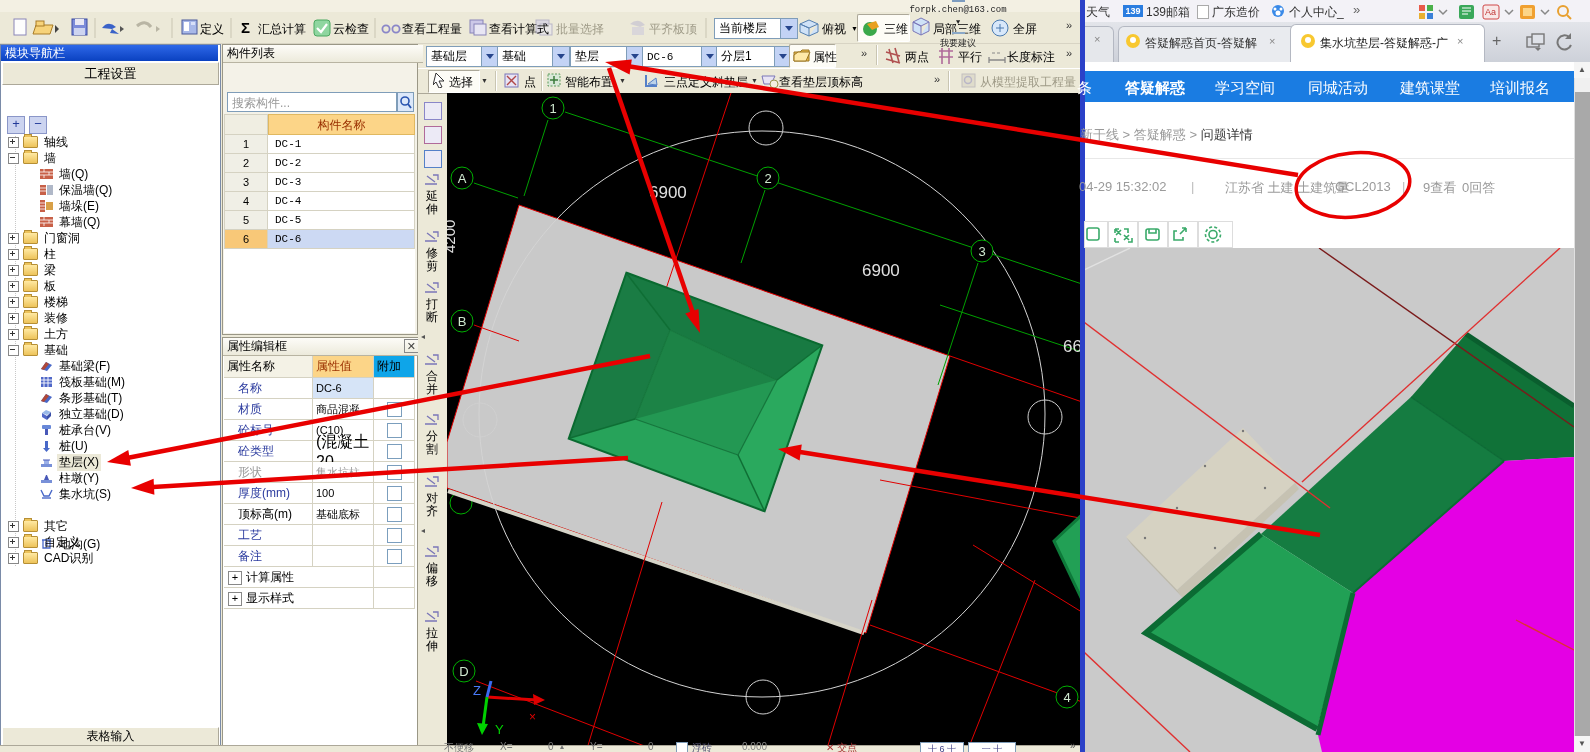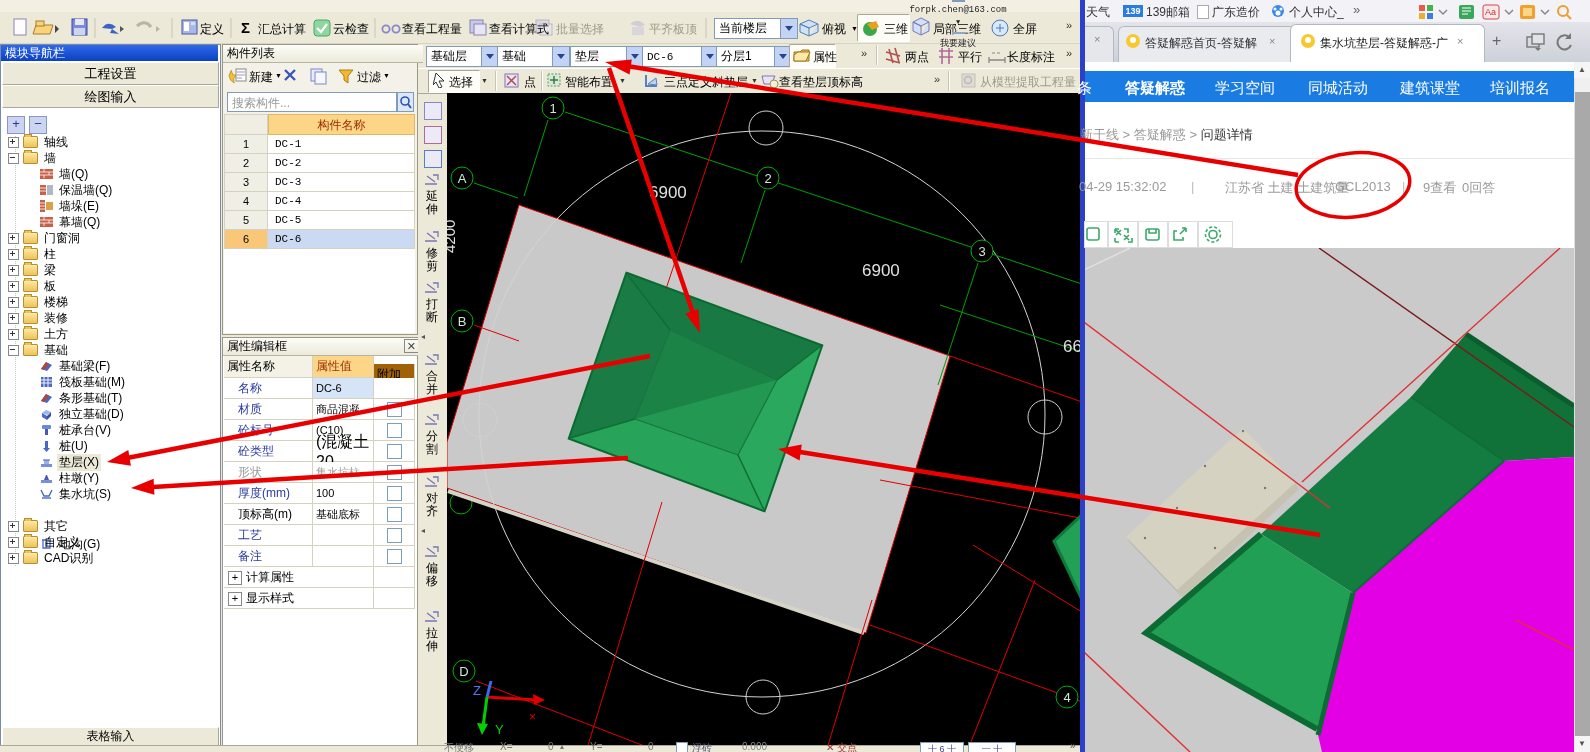--- a/index.html
+++ b/index.html
@@ -107,21 +107,20 @@
     <span>forpk.chen@163.com</span>
       <span style="font-size:7px;">▼</span>
     <span style="width:9px;height:9px;background:#4a90d9;border-radius:50%;display:inline-block;"></span>
     <span style="width:11px;height:8px;background:#eef3fa;border:1px solid #8aa8c8;display:inline-block;"></span>
     <span style="font-size:9px;">我要建议</span>
   </div>
 
   <div class="abs panel" style="left:0;top:44px;width:219px;height:700px;border-color:#7a8ba8;">
     <div class="abs" style="left:0;top:0;width:217px;height:16px;background:linear-gradient(#2e68e8,#0a41c0);color:#fff;font-size:12px;display:flex;align-items:center;padding:0 4px;box-sizing:border-box;">模块导航栏<span style="margin-left:auto;">㄂&nbsp;&nbsp;✕</span></div>
     <div class="abs bev" style="left:1px;top:17px;width:215px;height:21px;background:#ece9d8;text-align:center;font-size:13px;line-height:21px;">工程设置</div>
-    <div class="abs bev" style="left:1px;top:40px;width:215px;height:21px;background:#ece9d8;text-align:center;font-size:13px;line-height:21px;">绘图输入</div>
     <div class="abs" id="tree" style="left:1px;top:63px;width:215px;height:619px;background:#fff;overflow:hidden;">
     <div class="abs" style="left:5px;top:8px;width:16px;height:16px;background:#ccd4f0;border:1px solid #8a96c8;color:#223a9a;font-size:13px;line-height:14px;text-align:center;">+</div>
     <div class="abs" style="left:27px;top:8px;width:16px;height:16px;background:#ccd4f0;border:1px solid #8a96c8;color:#223a9a;font-size:13px;line-height:14px;text-align:center;">−</div>
     <div class="abs" style="left:13px;top:28px;width:1px;height:430px;border-left:1px dotted #c8c8c8;"></div>
     <div class="treerow" style="top:26px;left:6px;gap:4px;">
           <span class="exp plus"></span>
           <span class="fold"></span>
           <span style="padding:0 2px;">轴线</span>
         </div>
     <div class="treerow" style="top:42px;left:6px;gap:4px;">
@@ -285,35 +284,20 @@
           <span class="exp plus"></span>
           <span class="fold"></span>
           <span style="padding:0 2px;">CAD识别</span>
         </div>
     </div>
     <div class="abs bev" style="left:1px;top:682px;width:215px;height:17px;background:#ece9d8;text-align:center;font-size:12px;line-height:17px;">表格输入</div>
   </div>
 
   <div class="abs panel" id="plist" style="left:222px;top:44px;width:194px;height:289px;border-color:#9a9786;background:#f4f2e8;">
   <div class="ptitle abs" style="left:0;top:0;width:192px;height:17px;">构件列表<span class="pin">㄂&nbsp;&nbsp;✕</span></div>
-  <div class="abs" style="left:0;top:17px;width:192px;height:28px;">
-  <svg width="192" height="28" style="position:absolute;left:0;top:0">
-   <path d="M6 16 l3 -7 l2 6 l6 1 l-5 4 l1 6 l-5 -4 z" fill="#f4c030" stroke="#b08820" transform="scale(0.75) translate(2,2)"></path>
-   <rect x="13" y="7" width="10" height="12" fill="#fff" stroke="#888"></rect>
-          <path d="M14 10 h8 M14 13 h8 M14 16 h5" stroke="#99b" stroke-width="1"></path>
-   <path d="M62 8 l10 10 M72 8 l-10 10" stroke="#3a55b8" stroke-width="2.4"></path>
-   <rect x="88" y="7" width="11" height="12" fill="#e8ecfa" stroke="#7a86c8"></rect>
-          <rect x="92" y="10" width="11" height="12" fill="#f6f8ff" stroke="#7a86c8"></rect>
-   <path d="M116 8 h14 l-5 6 v7 l-4 -3 v-4z" fill="#f4b830" stroke="#a88018"></path>
-  </svg>
-  <span class="abs" style="left:26px;top:7px;font-size:12px;">新建</span>
-        <span class="abs" style="left:52px;top:10px;font-size:7px;">▼</span>
-  <span class="abs" style="left:134px;top:7px;font-size:12px;">过滤</span>
-        <span class="abs" style="left:160px;top:10px;font-size:7px;">▼</span>
-</div>
   <div class="abs" style="left:4px;top:47px;width:170px;height:20px;background:#fff;border:1px solid #7f9db9;font-size:12px;color:#999;line-height:20px;padding-left:4px;box-sizing:border-box;">搜索构件...</div>
   <div class="abs" style="left:174px;top:47px;width:17px;height:20px;background:#dce8fa;border:1px solid #7f9db9;box-sizing:border-box;"><svg width="15" height="18">
           <circle cx="7" cy="8" r="4" fill="none" stroke="#2a55b0" stroke-width="1.6"></circle>
           <path d="M10 11 l3 4" stroke="#2a55b0" stroke-width="1.8"></path>
         </svg></div>
   <div class="abs" style="left:1px;top:69px;width:44px;height:21px;background:#f0eee2;border:1px solid #d5d2c2;box-sizing:border-box;"></div>
   <div class="abs" style="left:45px;top:69px;width:147px;height:21px;background:#fcd588;border:1px solid #e0b860;box-sizing:border-box;color:#9a3000;font-size:12px;text-align:center;line-height:20px;">构件名称</div>
   <div class="abs" style="left:1px;top:90px;width:44px;height:19px;background:#f0efe6;border:1px solid #d5d2c2;border-top:none;box-sizing:border-box;font-size:11px;text-align:center;line-height:18px;">1</div>
   <div class="abs" style="left:45px;top:90px;width:147px;height:19px;background:#fff;border:1px solid #d5d2c2;border-top:none;border-left:none;box-sizing:border-box;font-size:11px;font-family:'Liberation Mono',monospace;line-height:18px;padding-left:7px;">DC-1</div>
   <div class="abs" style="left:1px;top:109px;width:44px;height:19px;background:#f0efe6;border:1px solid #d5d2c2;border-top:none;box-sizing:border-box;font-size:11px;text-align:center;line-height:18px;">2</div>
@@ -326,21 +310,21 @@
   <div class="abs" style="left:45px;top:166px;width:147px;height:19px;background:#fff;border:1px solid #d5d2c2;border-top:none;border-left:none;box-sizing:border-box;font-size:11px;font-family:'Liberation Mono',monospace;line-height:18px;padding-left:7px;">DC-5</div>
   <div class="abs" style="left:1px;top:185px;width:44px;height:19px;background:#f8c878;border:1px solid #d5d2c2;border-top:none;box-sizing:border-box;font-size:11px;text-align:center;line-height:18px;">6</div>
   <div class="abs" style="left:45px;top:185px;width:147px;height:19px;background:#ccd9f3;border:1px solid #d5d2c2;border-top:none;border-left:none;box-sizing:border-box;font-size:11px;font-family:'Liberation Mono',monospace;line-height:18px;padding-left:7px;">DC-6</div>
   <div class="abs" style="left:1px;top:204px;width:191px;height:84px;background:#fff;"></div>
   </div>
 
   <div class="abs panel" id="pprop" style="left:222px;top:337px;width:194px;height:408px;border-color:#9a9786;background:#fff;">
   <div class="ptitle abs" style="left:0;top:0;width:192px;height:17px;">属性编辑框<span class="pin">㄂&nbsp;&nbsp;<span style="border:1px solid #888;padding:0 2px;">✕</span></span></div>
   <div class="cell" style="left:1px;top:18px;width:89px;height:22px;background:#f4f2e6;">属性名称</div>
   <div class="cell" style="left:90px;top:18px;width:61px;height:22px;background:#fcd588;color:#9a3000;">属性值</div>
-  <div class="cell" style="left:151px;top:26px;width:41px;height:22px;background:#a16207;">附加</div>
+  <div class="cell" style="left:151px;top:18px;width:41px;height:22px;background:#0ea5e9;">附加</div>
   <div class="cell" style="left:1px;top:40px;width:89px;height:21px;color:#2a3a9e;padding-left:14px;">名称</div>
   <div class="cell" style="left:90px;top:40px;width:61px;height:21px;background:#d6e4f7;color:#000;font-size:11px;">DC-6</div>
   <div class="cell" style="left:151px;top:40px;width:41px;height:21px;"></div>
   <div class="cell" style="left:1px;top:61px;width:89px;height:21px;color:#2a3a9e;padding-left:14px;">材质</div>
   <div class="cell" style="left:90px;top:61px;width:61px;height:21px;background:#fff;color:#000;font-size:11px;">商品混凝</div>
   <div class="cell" style="left:151px;top:61px;width:41px;height:21px;">
         <span class="chk"></span>
       </div>
   <div class="cell" style="left:1px;top:82px;width:89px;height:21px;color:#2a3a9e;padding-left:14px;">砼标号</div>
   <div class="cell" style="left:90px;top:82px;width:61px;height:21px;background:#fff;color:#000;font-size:11px;">(C10)</div>

